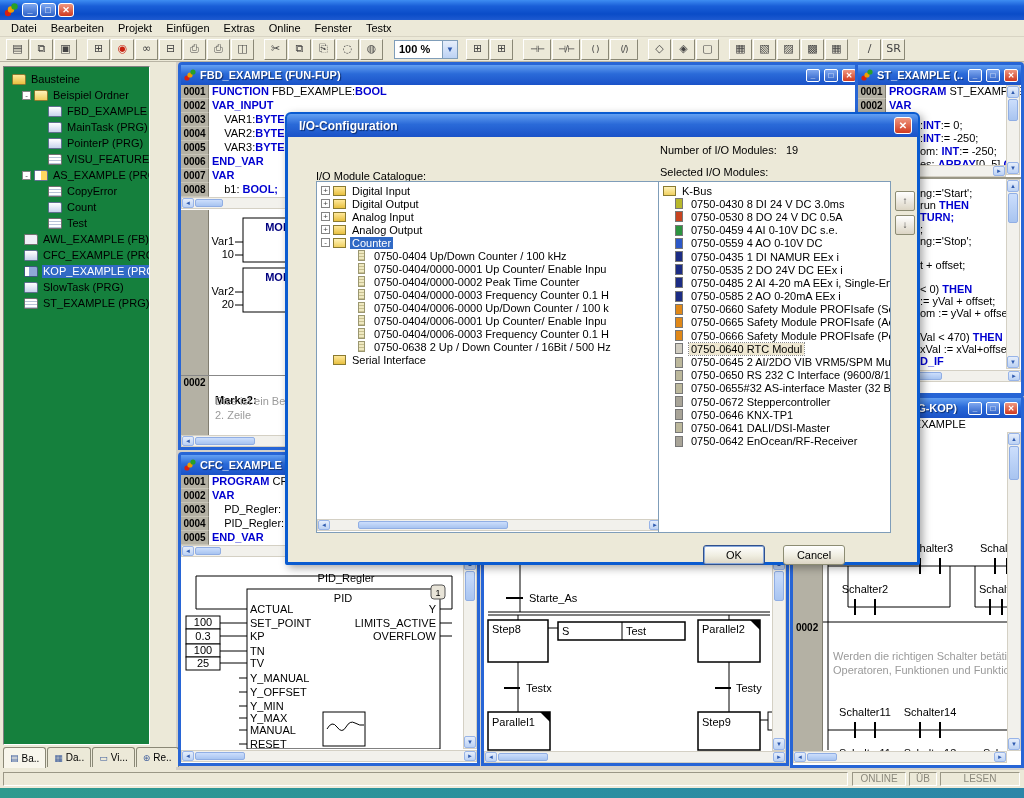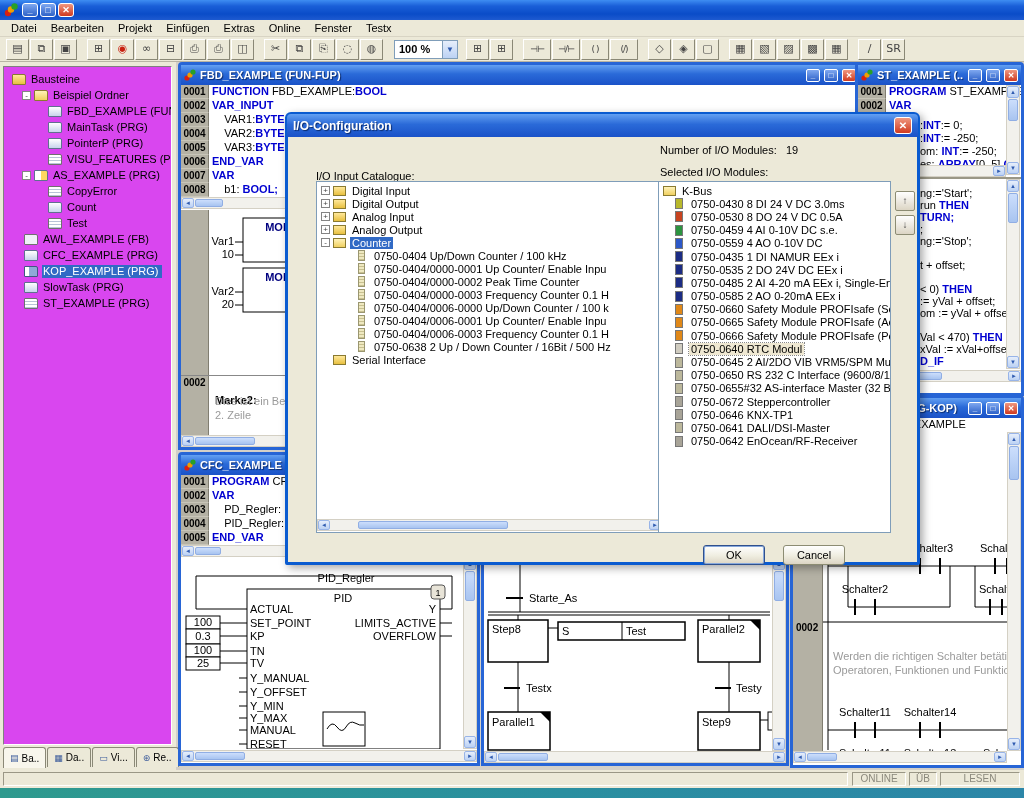--- a/index.html
+++ b/index.html
@@ -28,21 +28,21 @@
   .tbtn.wide { width:28px; font-size:9px; letter-spacing:-1px; }
   .tbtn.red span { color:#C82010; }
   .zoomcombo { margin-left:10px; width:64px; height:19px; background:#fff; border:1px solid #7F9DB9;
     display:flex; align-items:center; }
   .zoomcombo .zval { flex:1; padding-left:4px;font-weight:bold; }
   .zoomcombo .zarr { width:15px; height:100%; background:linear-gradient(180deg,#E6EEFB,#BCD2F4); border-left:1px solid #7F9DB9;
     color:#2F5BB0; font-size:8px; text-align:center; line-height:17px; }
 
   
   .leftpanel { position:absolute; left:0; top:62px; width:176px; height:708px; background:#ECE9D8; }
-  .treebox { position:absolute; left:3px; top:4px; width:169px; height:679px; background:#d946ef;
+  .treebox { position:absolute; left:3px; top:4px; width:147px; height:679px; background:#15803d;
     border:1px solid; border-color:#808080 #fff #fff #808080; overflow:hidden; padding:4px 0 0 2px; }
   .trow { height:16px; display:flex; align-items:center; white-space:nowrap; }
   .trow.lv0 { padding-left:4px; } .trow.lv1 { padding-left:16px; } .trow.lv2 { padding-left:40px; }
   .tbox { width:9px; height:9px; border:1px solid #848484; background:#fff; font-size:8px; line-height:7px;
     text-align:center; color:#444; margin-right:3px; flex:none; }
   .tbox:empty { visibility:hidden; width:0; margin-right:2px; border:none; }
   .ticon { width:14px; height:11px; margin-right:4px; flex:none; border:1px solid #8a7a30;
     background:linear-gradient(180deg,#FFE89A,#E8C040); border-radius:1px 2px 1px 1px; }
   .ticon.folderopen { background:linear-gradient(180deg,#FFF2B8,#F0D060); }
   .ticon.pou { border:1px solid #607090; background:linear-gradient(180deg,#ffffff,#c8d4ec); }
@@ -93,21 +93,21 @@
   svg text { font-family:"Liberation Sans",sans-serif; font-size:11px; fill:#000; }
   svg .svgkw { fill:#00007F; font-weight:bold; }
   svg .gray { fill:#9a9a9a; }
 
   
   .dialog { position:absolute; left:285px; top:112px; width:635px; height:453px;
     border:3px solid #0A5BD0; border-radius:6px 6px 2px 2px; background:#ECE9D8; box-shadow:3px 3px 8px rgba(0,0,0,.35); }
   .dtitle { position:absolute; left:-1px; top:-1px; right:-1px; height:23px; border-radius:4px 4px 0 0;
     background:linear-gradient(180deg,#63A0F2 0%,#2A6AD8 45%,#1A52C8 100%);
     color:#fff; font-weight:bold; font-size:12px; display:flex; align-items:center; padding:0 6px; }
-  .dtitle .dcap { flex:1; text-shadow:1px 1px 1px #0a2a6a; }
+  .dtitle .dcap { flex:1; text-shadow:1px 1px 1px #0a2a6a;margin-left:6px; }
   .dclose { width:18px; height:17px; border:1px solid #fff; border-radius:3px;
     background:linear-gradient(180deg,#F0977F,#D03A20); color:#fff; font-size:10px; line-height:15px; text-align:center; }
   .dbody { position:absolute; left:0; top:22px; right:0; bottom:0; }
   .lbl { position:absolute; color:#000; }
   .listbox { position:absolute; background:#fff; border:1px solid #7F9DB9; overflow:hidden; padding:2px 0 0 2px; }
   .dlrow { height:13px; display:flex; align-items:center; white-space:nowrap; }
   .dlrow.lv0 { padding-left:2px; } .dlrow.lv1 { padding-left:24px; }
   .dbox { width:9px; height:9px; border:1px solid #848484; background:#fff; font-size:8px; line-height:7px; text-align:center; color:#444; margin-right:3px; flex:none;}
   .dbox:empty { border:none; width:9px; }
   .dic { width:13px; height:10px; margin-right:4px; flex:none; border:1px solid #8a7a30;
@@ -696,21 +696,21 @@
       <span class="sba" style="right:0;top:0">►</span>
   </div>
 </div>
 
 <div class="dialog">
   <div class="dtitle">
     <span class="dcap">I/O-Configuration</span>
     <span class="dclose">✕</span>
   </div>
   <div class="dbody">
-    <span class="lbl" style="left:28px;top:33px">I/O Input Catalogue:</span>
+    <span class="lbl" style="left:28px;top:33px">I/O Module Catalogue:</span>
     <div class="listbox" style="left:28px;top:44px;width:347px;height:352px">
 
         <div class="dlrow lv0">
           <span class="dbox">+</span>
           <span class="dic folder"></span>
           <span class="clabel">Digital Input</span>
         </div>
 
         <div class="dlrow lv0">
           <span class="dbox">+</span>

